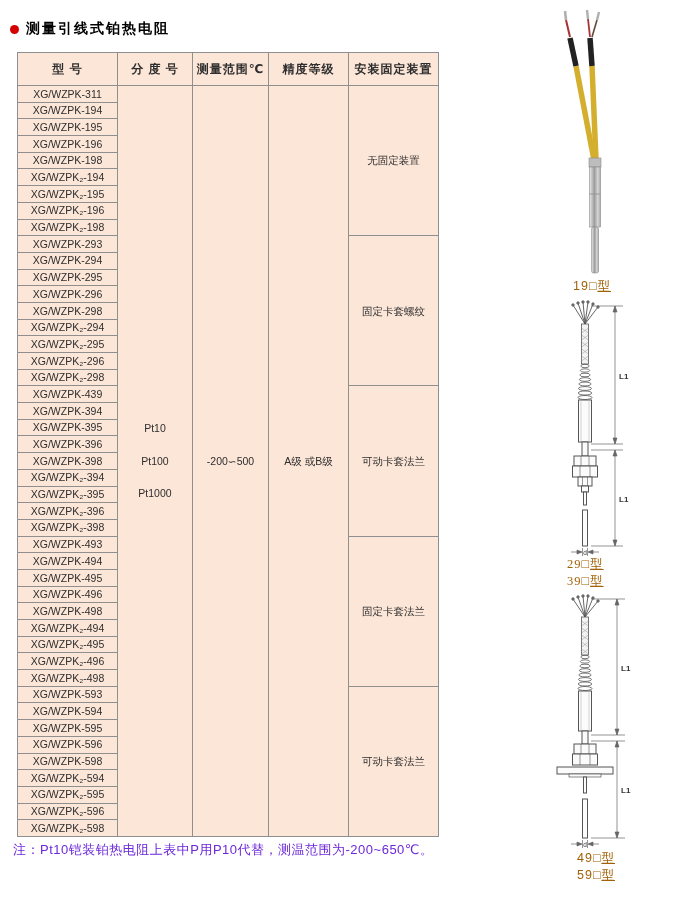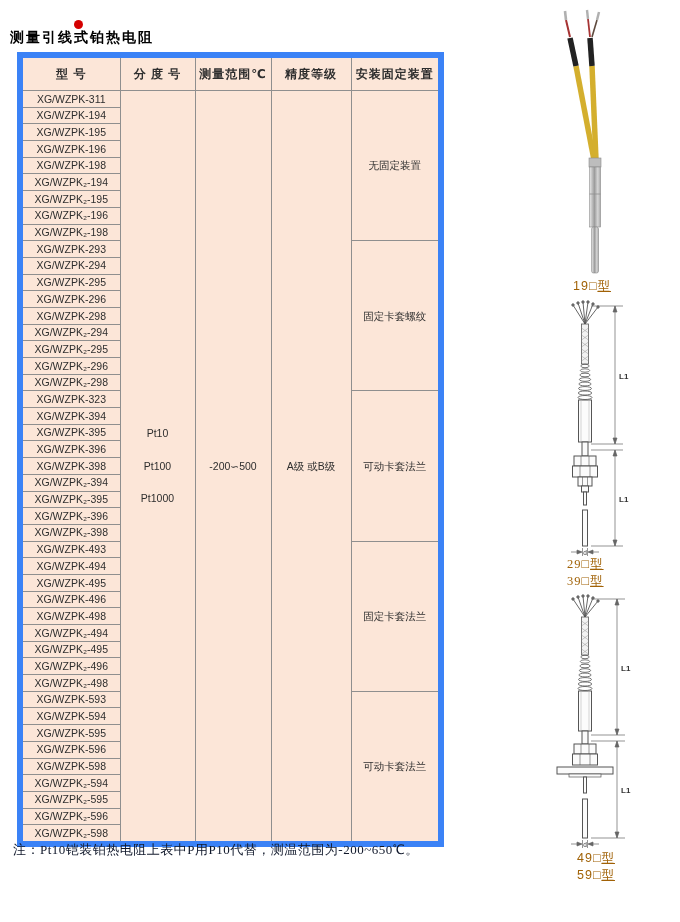--- a/index.html
+++ b/index.html
@@ -2,41 +2,41 @@
 <html><head>
 <meta charset="utf-8">
 <style>
   html,body{margin:0;padding:0;}
   body{
     width:680px;height:922px;position:relative;background:#ffffff;
     font-family:"Liberation Sans","DejaVu Sans",sans-serif;
     color:#1a1a1a;overflow:hidden;
   }
   
-  .title-row{position:absolute;left:10px;top:20px;display:flex;align-items:center;flex-direction:column;}
+  .title-row{position:absolute;left:10px;top:20px;display:flex;align-items:center;}
   .bullet{width:9px;height:9px;border-radius:50%;background:#d40000;margin-right:7px;flex:0 0 auto;}
   .title-text{font-size:14px;font-weight:bold;letter-spacing:2px;color:#000;}
   
   table.spec{
     position:absolute;left:17px;top:52px;width:421px;
     border-collapse:collapse;table-layout:fixed;
-    border:6px solid #3b82f6;
+    border:1px solid #3b82f6;
   }
   table.spec th, table.spec td{
     background:#fce6d8;border:1px solid #8f8f8f;
     text-align:center;vertical-align:middle;
     color:#2e2e2e;padding:0;
   }
   table.spec th{height:32px;font-size:12px;font-weight:bold;letter-spacing:1px;}
   table.spec td{height:15.7px;font-size:10.5px;line-height:1;}
   td.graduation{text-align:left;padding-left:14px;font-size:11px;}
   td.graduation div{margin:22px 0;}
   td.merged{font-size:11px;}
   
-  .note{position:absolute;left:13px;top:841px;font-size:13px;color:#0f172a;letter-spacing:0.5px;font-family:Liberation Serif, serif;}
+  .note{position:absolute;left:13px;top:841px;font-size:13px;color:#6d28d9;letter-spacing:0.5px;}
   
   .fig{position:absolute;}
   .fig-label{font-size:12.5px;color:#a16207;line-height:17px;letter-spacing:1px;}
   .fig-label .u{text-decoration:underline;}
   #fig1-label{position:absolute;left:573px;top:278px;}
   #fig2-labels{position:absolute;left:567px;top:556px;font-family:Liberation Serif, serif;}
   #fig3-labels{position:absolute;left:577px;top:850px;}
   svg text{font-family:"Liberation Sans","DejaVu Sans",sans-serif;}
 </style>
 </head>
@@ -122,21 +122,21 @@
       <tr>
         <td>XG/WZPK₂-295</td>
       </tr>
       <tr>
         <td>XG/WZPK₂-296</td>
       </tr>
       <tr>
         <td>XG/WZPK₂-298</td>
       </tr>
       <tr>
-        <td>XG/WZPK-323</td>
+        <td>XG/WZPK-439</td>
         <td rowspan="9" class="merged">可动卡套法兰</td>
       </tr>
       <tr>
         <td>XG/WZPK-394</td>
       </tr>
       <tr>
         <td>XG/WZPK-395</td>
       </tr>
       <tr>
         <td>XG/WZPK-396</td>

